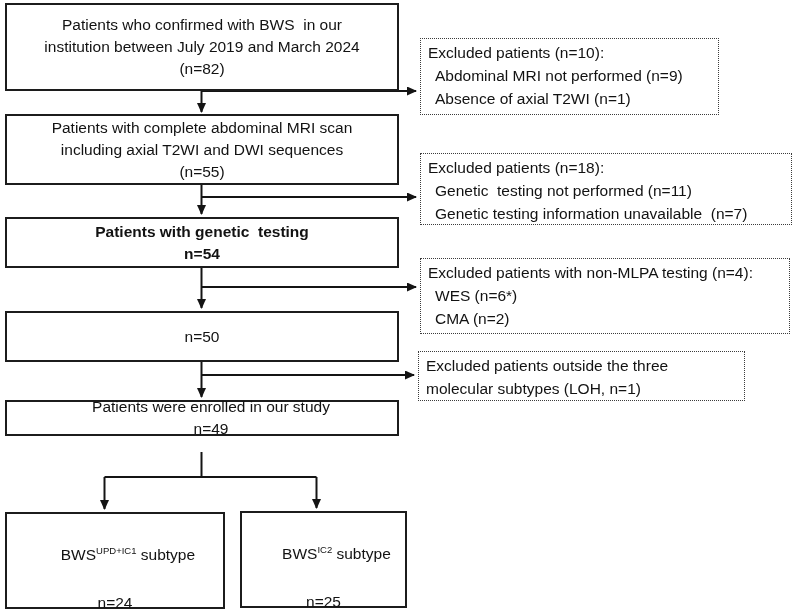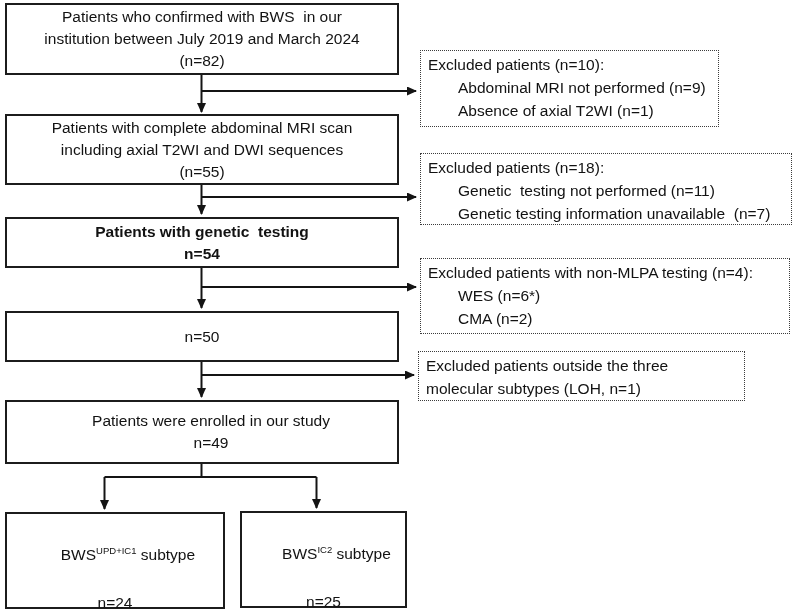--- a/index.html
+++ b/index.html
@@ -30,21 +30,21 @@
     position:absolute;
     box-sizing:border-box;
     border:1.5px dotted #3c3c3c;
     background:#ffffff;
     font-size:15.5px;
     line-height:23px;
     padding:2px 7px;
     text-align:left;
   }
   .excl-title { white-space:pre-wrap; }
-  .excl-item  { white-space:pre-wrap; padding-left:7px;margin-left:23px; }
+  .excl-item  { white-space:pre-wrap; padding-left:7px; }
   .sub-title sup { font-size:9.5px; line-height:0; }
   .sub-line { line-height:24px; white-space:pre-wrap; }
   svg.arrows {
     position:absolute;
     left:0; top:0;
     pointer-events:none;
   }
 </style>
 </head>
 <body>
@@ -65,47 +65,47 @@
       <path d="M201.5,268 L201.5,308" marker-end="url(#ah)"></path>
       <path d="M201.5,287 L416,287" marker-end="url(#ah)"></path>
       <path d="M201.5,362 L201.5,397" marker-end="url(#ah)"></path>
       <path d="M201.5,375 L414,375" marker-end="url(#ah)"></path>
       <path d="M201.5,452 L201.5,477 M104.5,477 L316.5,477"></path>
       <path d="M104.5,477 L104.5,509" marker-end="url(#ah)"></path>
       <path d="M316.5,477 L316.5,508" marker-end="url(#ah)"></path>
     </g>
   </svg>
 
-  <div class="box" style="left:5px; top:3px; width:394px; height:72px;">
+  <div class="box" style="left:5px; top:3px; width:394px; height:88px;">
     <div class="line">Patients who confirmed with BWS  in our</div>
     <div class="line">institution between July 2019 and March 2024</div>
     <div class="line">(n=82)</div>
   </div>
 
   <div class="box" style="left:5px; top:114px; width:394px; height:71px;justify-content:center;">
     <div class="line">Patients with complete abdominal MRI scan</div>
     <div class="line">including axial T2WI and DWI sequences</div>
     <div class="line">(n=55)</div>
   </div>
 
   <div class="box" style="left:5px; top:217px; width:394px; height:51px;font-weight:bold;">
     <div class="line">Patients with genetic  testing</div>
     <div class="line">n=54</div>
   </div>
 
   <div class="box" style="left:5px; top:311px; width:394px; height:51px;">
     <div class="line">n=50</div>
   </div>
 
-  <div class="box" style="left:5px; top:400px; width:394px; height:64px;padding-left:18px;">
+  <div class="box" style="left:5px; top:400px; width:394px; height:36px;padding-left:18px;">
     <div class="line">Patients were enrolled in our study</div>
     <div class="line">n=49</div>
   </div>
 
-  <div class="excl" style="left:420px; top:50px; width:299px; height:77px;">
+  <div class="excl" style="left:420px; top:38px; width:299px; height:77px;">
     <div class="excl-title">Excluded patients (n=10):</div>
     <div class="excl-item">Abdominal MRI not performed (n=9)</div>
     <div class="excl-item">Absence of axial T2WI (n=1)</div>
   </div>
 
   <div class="excl" style="left:420px; top:153px; width:372px; height:72px;">
     <div class="excl-title">Excluded patients (n=18):</div>
     <div class="excl-item">Genetic  testing not performed (n=11)</div>
     <div class="excl-item">Genetic testing information unavailable  (n=7)</div>
   </div>

